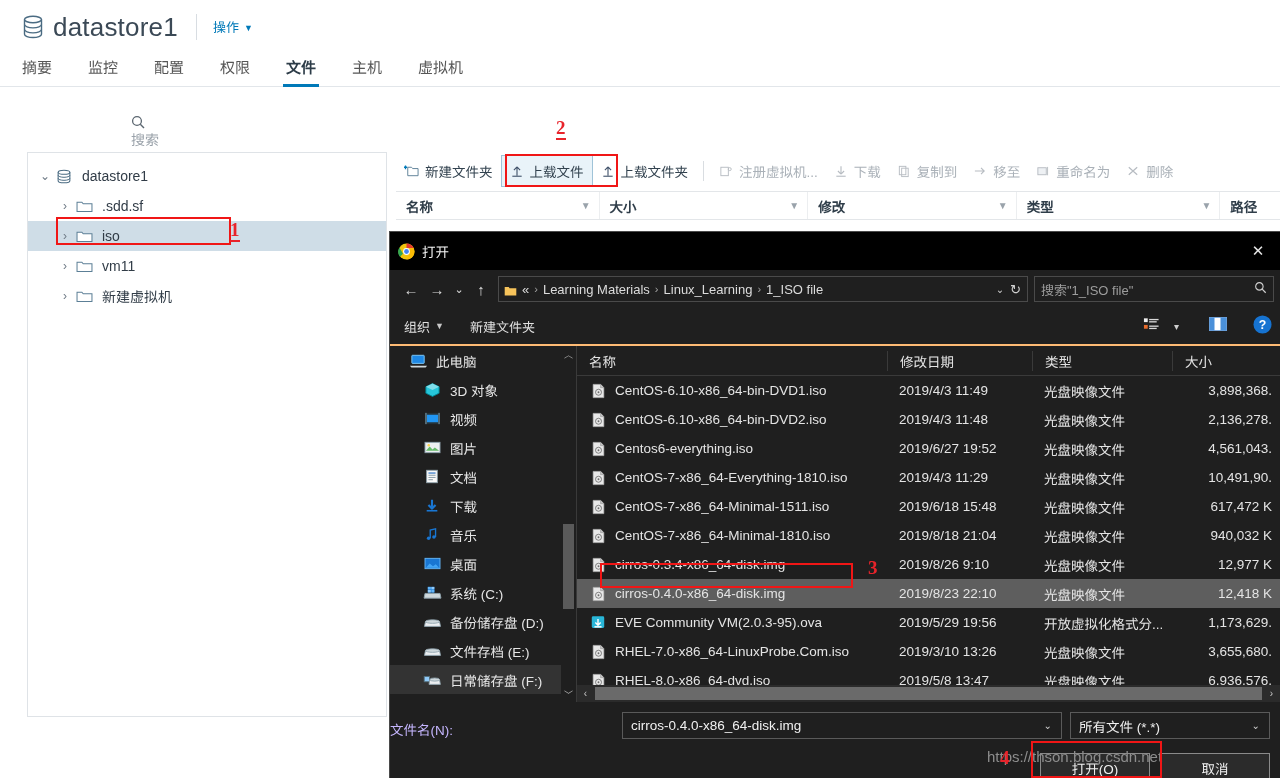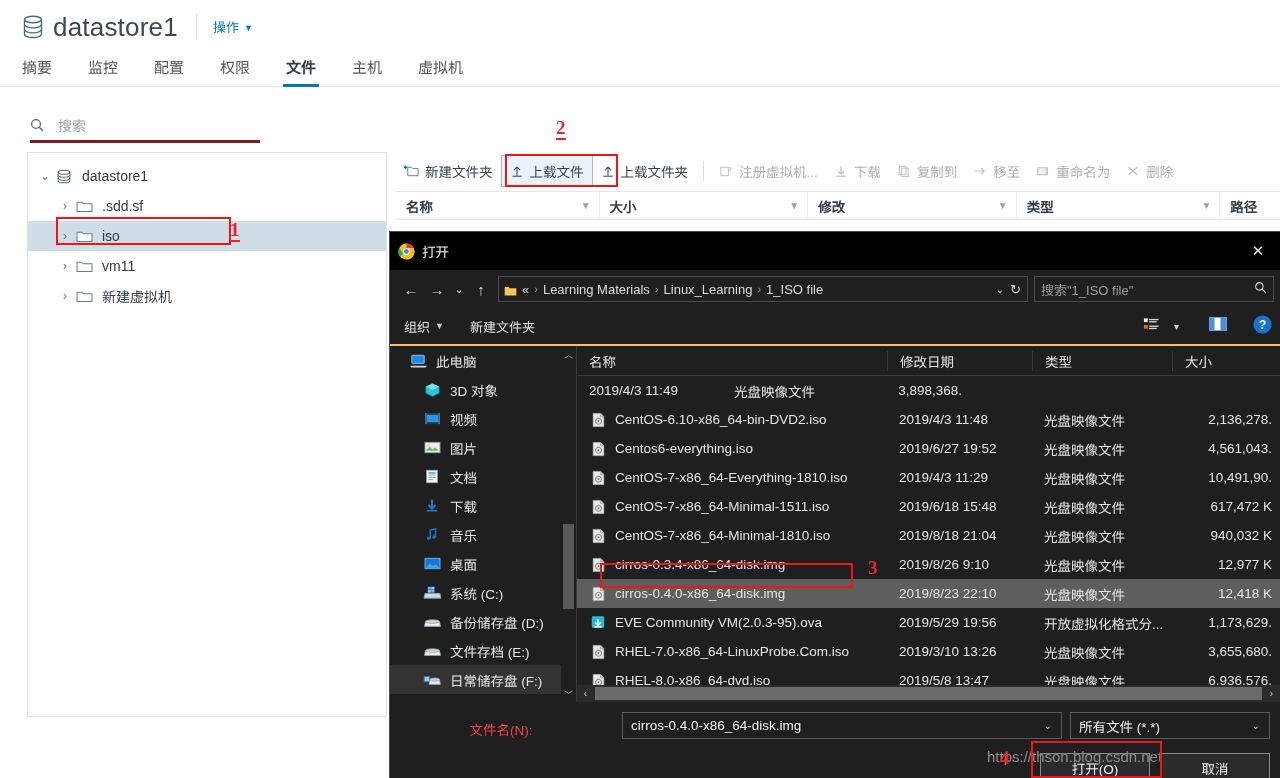--- a/index.html
+++ b/index.html
@@ -19,21 +19,21 @@
   .vs-sep{width:1px;height:26px;background:#d8dde2;margin:0 16px 0 18px;}
   .vs-actions{font-size:13px;color:#0079b8;display:flex;align-items:center;cursor:pointer;}
   .vs-actions .caret{margin-left:5px;font-size:9px;position:relative;top:1px;}
 
   .vs-tabs{height:42px;display:flex;align-items:flex-end;padding-left:22px;border-bottom:1px solid #e2e6ea;box-sizing:border-box;}
   .vs-tab{font-size:15px;color:#565656;padding:0 0 9px 0;margin-right:36px;cursor:pointer;position:relative;}
   .vs-tab.active{color:#2d3c48;font-weight:600;}
   .vs-tab.active:after{content:"";position:absolute;left:-3px;right:-3px;bottom:-1px;height:3px;background:#0079b8;}
 
   
-  .vs-search{position:absolute;left:30px;top:115px;width:230px;display:flex;align-items:center;border-bottom:3px solid #7f1d1d;padding-bottom:5px;}
+  .vs-search{position:absolute;left:30px;top:115px;width:230px;display:flex;align-items:center;border-bottom:3px solid #7f1d1d;padding-bottom:5px;flex-direction:column;}
   .vs-search .sicon{width:14px;height:14px;margin-right:14px;flex:0 0 auto;}
   .vs-search .stext{font-size:14px;color:#9aa2aa;}
 
   
   .vs-tree{position:absolute;left:27px;top:152px;width:360px;height:565px;border:1px solid #dfe3e7;background:#fff;box-sizing:border-box;padding-top:8px;}
   .tree-row{height:30px;display:flex;align-items:center;font-size:14px;color:#313c47;box-sizing:border-box;}
   .tree-row .chev{width:22px;text-align:center;color:#707c87;font-size:12px;flex:0 0 auto;}
   .tree-row .ic{width:19px;height:16px;margin-right:7px;flex:0 0 auto;display:flex;align-items:center;}
   .tree-row.sel{background:#cfdde7;}
   .tree-row.lvl1{padding-left:6px;}
@@ -101,21 +101,21 @@
   .frow.sel{background:#5e5e5e;}
   .fc{padding-left:12px;box-sizing:border-box;white-space:nowrap;overflow:hidden;display:flex;align-items:center;}
   .fc.num{justify-content:flex-end;padding-left:0;padding-right:0;}
   .fic{width:18px;height:18px;margin-right:8px;flex:0 0 auto;display:flex;align-items:center;justify-content:center;}
   .hscroll{position:absolute;left:0;right:0;bottom:0;height:17px;background:#2b2b2b;display:flex;align-items:center;}
   .hscroll .ar{width:17px;text-align:center;color:#c8c8c8;font-size:10px;flex:0 0 auto;}
   .hscroll .th{height:13px;background:#6a6a6a;flex:1 1 auto;margin:0 1px;}
 
   .dlg-foot{height:auto;padding-top:10px;}
   .fnrow{display:flex;align-items:center;padding:0 10px 0 0;}
-  .fnlbl{font-size:13.5px;color:#ef4444;width:232px;text-align:center;padding-right:10px;box-sizing:border-box;margin-top:7px;}
+  .fnlbl{font-size:13.5px;color:#c4b5fd;width:232px;text-align:left;padding-right:10px;box-sizing:border-box;margin-top:7px;}
   .fnbox{flex:1 1 auto;height:27px;border:1px solid #5a5a5a;display:flex;align-items:center;padding:0 4px 0 8px;box-sizing:border-box;}
   .fnbox .v{font-size:13.5px;color:#f0f0f0;}
   .fnbox .dd{margin-left:auto;color:#d0d0d0;font-size:10px;padding:0 5px;}
   .ftype{width:200px;height:27px;border:1px solid #5a5a5a;display:flex;align-items:center;padding:0 4px 0 8px;margin-left:8px;box-sizing:border-box;flex:0 0 auto;}
   .ftype .v{font-size:13.5px;color:#f0f0f0;}
   .ftype .dd{margin-left:auto;color:#d0d0d0;font-size:10px;padding:0 5px;}
 
   .btnrow{display:flex;align-items:center;justify-content:flex-end;padding:14px 10px 0 0;}
   .dbtn{width:110px;height:29px;border:1px solid #8a8a8a;background:#2b2b2b;color:#f0f0f0;font-size:13.5px;
         display:flex;align-items:center;justify-content:center;margin-left:10px;cursor:pointer;box-sizing:border-box;}
@@ -568,20 +568,31 @@
     <div class="dlg-right">
       <div class="fcols">
         <div class="fcol" style="width:310px">名称</div>
         <div class="fcol" style="width:145px">修改日期</div>
         <div class="fcol" style="width:140px">类型</div>
         <div class="fcol" style="width:100px">大小</div>
       </div>
 
       <div id="file-rows">
           <div class="frow">
+            <div class="fc" style="width: 310px;">
+              <span class="fic">
+                <svg viewBox="0 0 18 18" width="15" height="16">
+                  <path d="M2.5 1h9l4 4v12h-13z" fill="#e8e8e8" stroke="#9a9a9a" stroke-width="0.8"></path>
+                  <path d="M11.5 1v4h4" fill="#c4c4c4" stroke="#9a9a9a" stroke-width="0.8"></path>
+                  <circle cx="9" cy="10.5" r="3.6" fill="none" stroke="#6a6a6a" stroke-width="1"></circle>
+                  <circle cx="9" cy="10.5" r="1.1" fill="#6a6a6a"></circle>
+                </svg>
+              </span>
+              <span>CentOS-6.10-x86_64-bin-DVD1.iso</span>
+            </div>
             <div class="fc" style="width: 145px;">2019/4/3 11:49</div>
             <div class="fc" style="width: 140px;">光盘映像文件</div>
             <div class="fc num" style="width: 100px;">3,898,368.</div>
           </div>
           <div class="frow">
             <div class="fc" style="width: 310px;">
               <span class="fic">
                 <svg viewBox="0 0 18 18" width="15" height="16">
                   <path d="M2.5 1h9l4 4v12h-13z" fill="#e8e8e8" stroke="#9a9a9a" stroke-width="0.8"></path>
                   <path d="M11.5 1v4h4" fill="#c4c4c4" stroke="#9a9a9a" stroke-width="0.8"></path>

